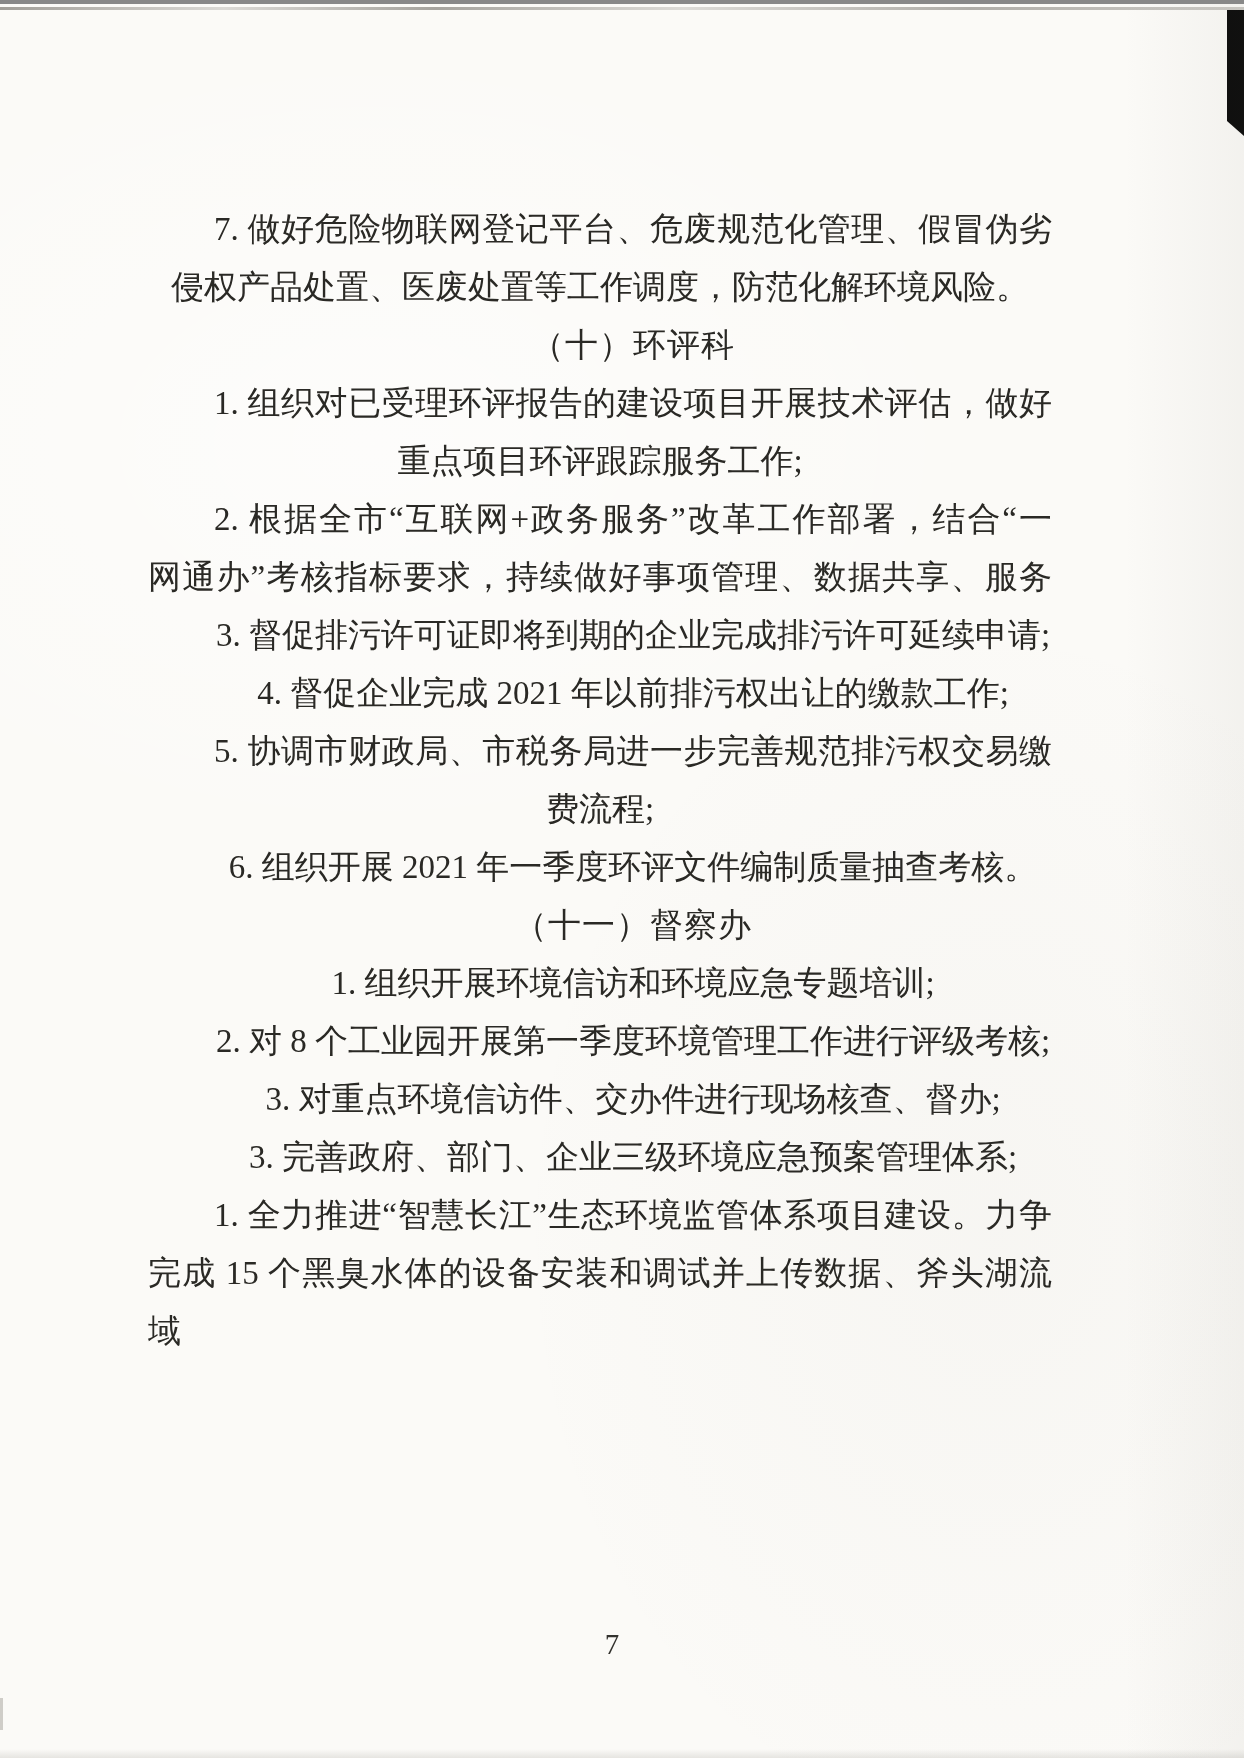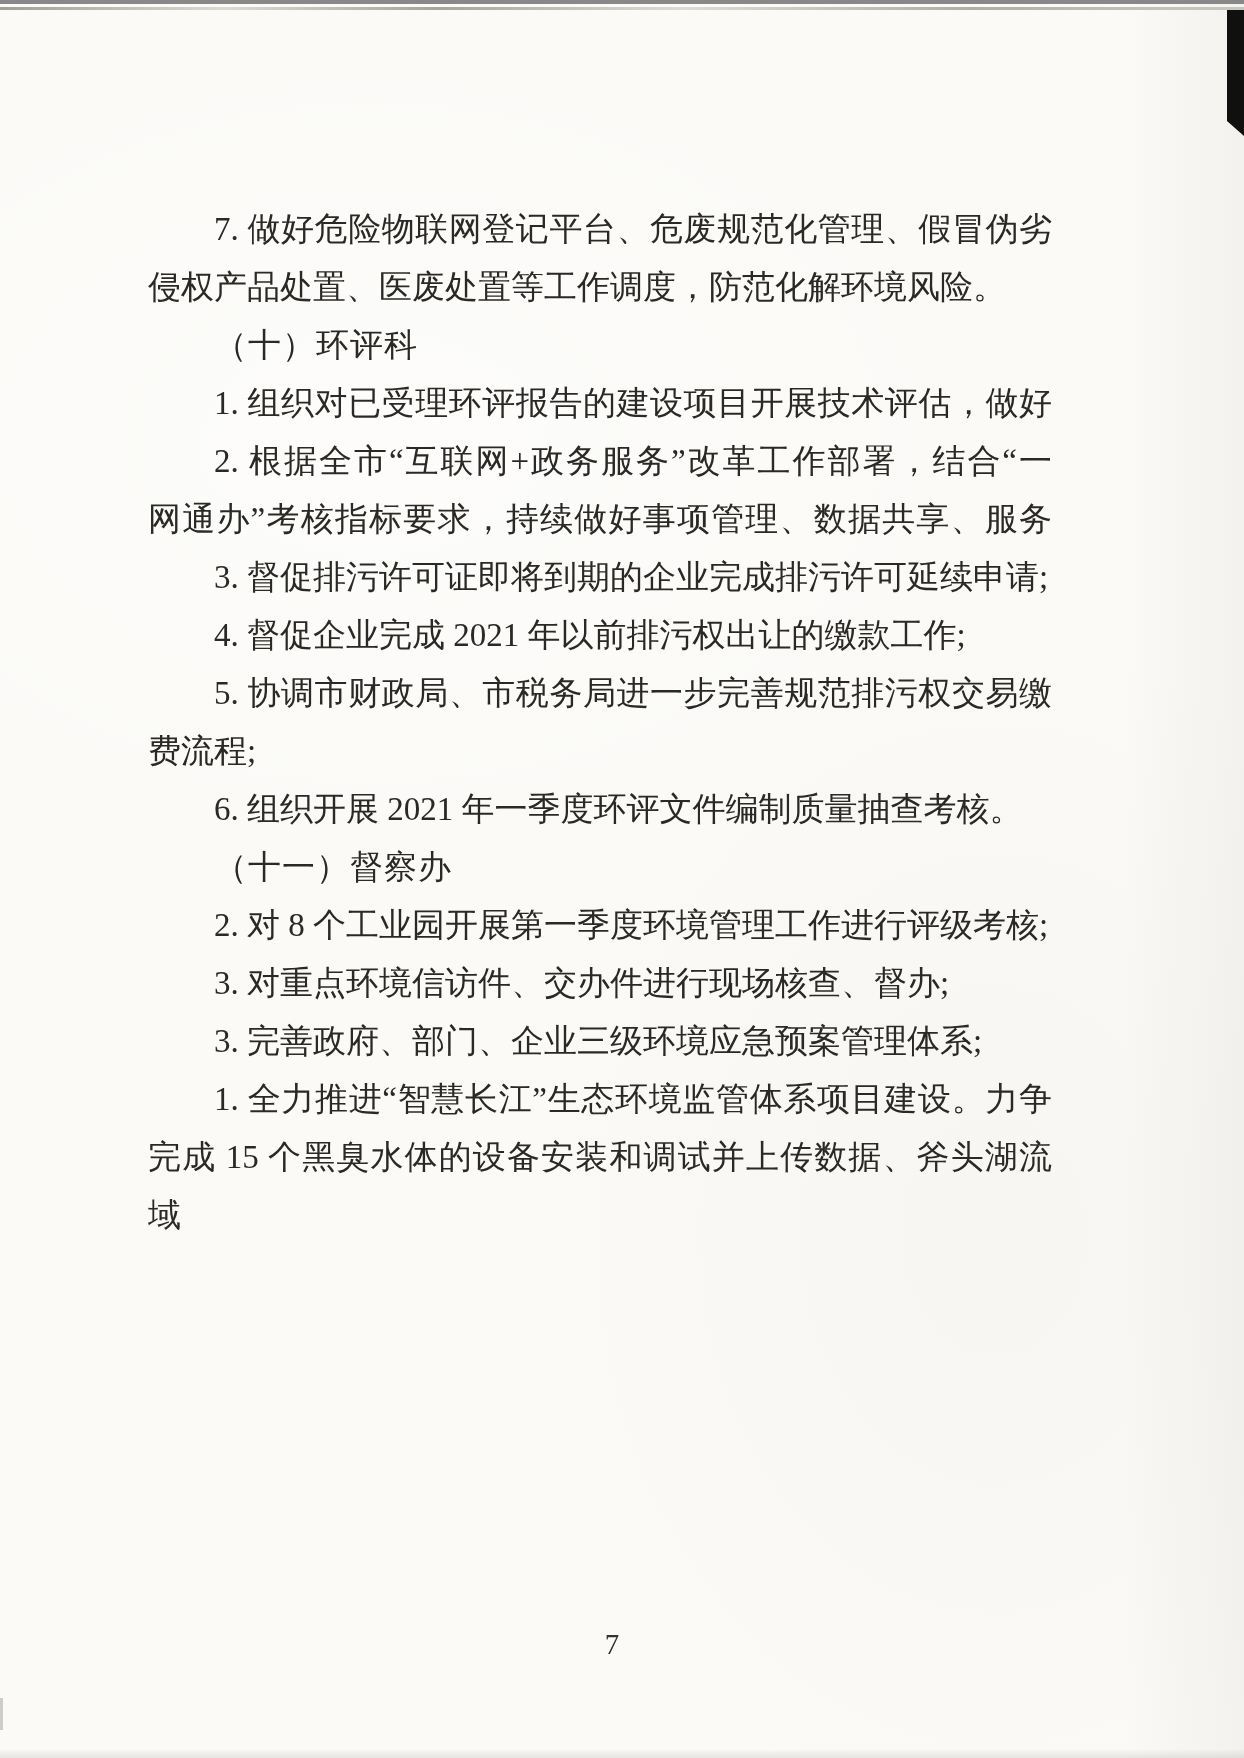--- a/index.html
+++ b/index.html
@@ -59,21 +59,21 @@
     position: absolute;
     left: 148px;
     top: 196px;
     width: 904px;
     color: var(--ink, #2a2925);
     font-size: 33px;
   }
   .ln {
     height: 58px;
     line-height: 58px;
-    text-align: left;
+    text-align: center;
     white-space: nowrap;
   }
   .ln.indent { text-indent: 66px; }
   .ln.justify {
     white-space: normal;
     text-align: justify;
     text-align-last: justify;
     text-justify: inter-character;
   }
   .ln.heading {
@@ -100,28 +100,30 @@
   <div class="corner-bar"></div>
   <div class="right-shade"></div>
   <div class="bottom-shade"></div>
   <div class="left-edge-mark"></div>
 
   <div class="textblock" id="textblock">
       <div class="ln indent justify">7. 做好危险物联网登记平台、危废规范化管理、假冒伪劣</div>
       <div class="ln">侵权产品处置、医废处置等工作调度，防范化解环境风险。</div>
       <div class="ln heading indent">（十）环评科</div>
       <div class="ln indent justify">1. 组织对已受理环评报告的建设项目开展技术评估，做好</div>
+      <div class="ln">重点项目环评跟踪服务工作;</div>
       <div class="ln indent justify">2. 根据全市“互联网+政务服务”改革工作部署，结合“一</div>
       <div class="ln justify">网通办”考核指标要求，持续做好事项管理、数据共享、服务</div>
       <div class="ln indent">3. 督促排污许可证即将到期的企业完成排污许可延续申请;</div>
       <div class="ln indent">4. 督促企业完成 2021 年以前排污权出让的缴款工作;</div>
       <div class="ln indent justify">5. 协调市财政局、市税务局进一步完善规范排污权交易缴</div>
       <div class="ln">费流程;</div>
       <div class="ln indent">6. 组织开展 2021 年一季度环评文件编制质量抽查考核。</div>
       <div class="ln heading indent">（十一）督察办</div>
+      <div class="ln indent">1. 组织开展环境信访和环境应急专题培训;</div>
       <div class="ln indent">2. 对 8 个工业园开展第一季度环境管理工作进行评级考核;</div>
       <div class="ln indent">3. 对重点环境信访件、交办件进行现场核查、督办;</div>
       <div class="ln indent">3. 完善政府、部门、企业三级环境应急预案管理体系;</div>
       <div class="ln indent justify">1. 全力推进“智慧长江”生态环境监管体系项目建设。力争</div>
       <div class="ln justify">完成 15 个黑臭水体的设备安装和调试并上传数据、斧头湖流域</div>
     </div>
 
   <div class="pagenum">7</div>
 </div>
 

